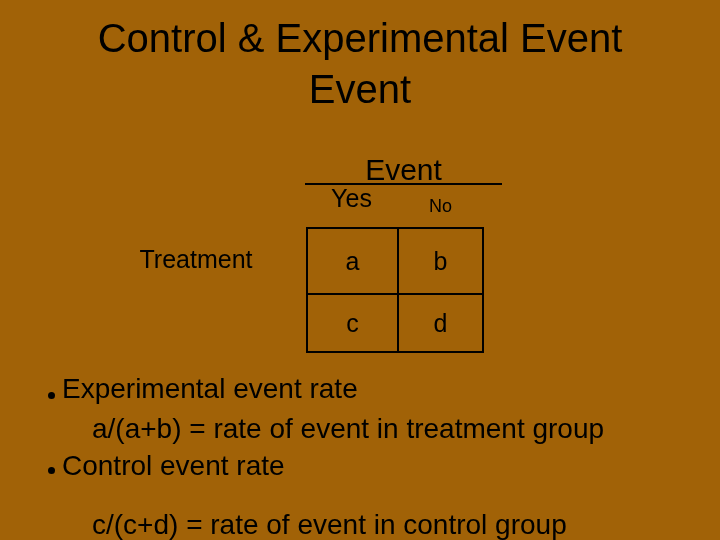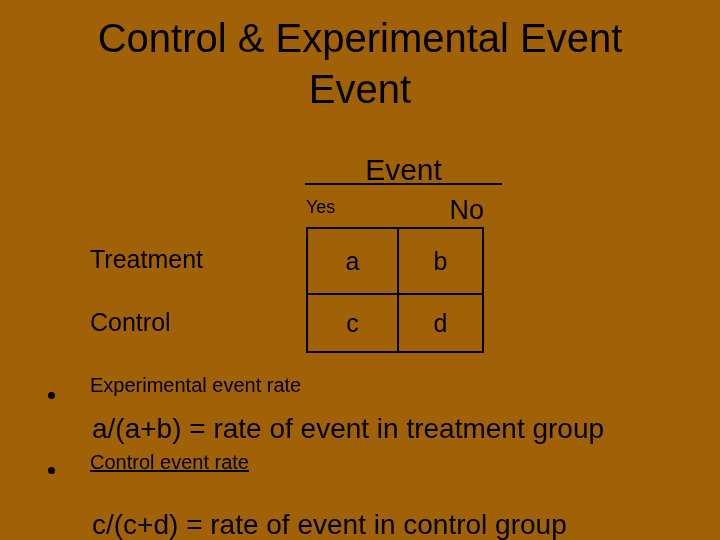--- a/index.html
+++ b/index.html
@@ -40,40 +40,41 @@
     line-height: 1;
   }
   .event-underline {
     top: 183px;
     left: 305px;
     width: 197px;
     height: 0;
     border-top: 2px solid #000000;
   }
   .col-yes {
-    top: 198px;
+    top: 186px;
     left: 306px;
     width: 91px;
-    font-size: 18px;
+    text-align: center;
+    font-size: 25px;
     line-height: 1;
   }
   .col-no {
     top: 197px;
     left: 397px;
     width: 87px;
-    text-align: right;
-    font-size: 27px;
+    text-align: center;
+    font-size: 18px;
     line-height: 1;
   }
 
   
   .row-label {
     left: 90px;
     width: 212px;
-    text-align: left;
+    text-align: center;
     font-size: 25px;
     line-height: 1;
   }
   .row-label-treatment { top: 247px; }
   .row-label-control   { top: 310px; }
 
   
   .grid {
     top: 227px;
     left: 306px;
@@ -98,27 +99,27 @@
   
   .bullet-dot {
     width: 7px;
     height: 7px;
     border-radius: 50%;
     background: #000000;
   }
   .dot-1 { left: 48px; top: 392px; }
   .dot-2 { left: 48px; top: 467px; }
   .bullet-text {
-    left: 90px;
-    font-size: 20px;
+    left: 62px;
+    font-size: 28px;
     line-height: 1;
     white-space: nowrap;
   }
   .bullet-text-1 { top: 375px; }
-  .bullet-text-2 { top: 452px; text-decoration: underline; }
+  .bullet-text-2 { top: 452px; }
   .sub-text {
     left: 92px;
     font-size: 28px;
     line-height: 1;
     white-space: nowrap;
   }
   .sub-text-1 { top: 415px; }
   .sub-text-2 { top: 492px; margin-top: 19px; }
 </style>
 </head>
@@ -131,21 +132,20 @@
     <div>Event</div>
   </div>
 
   <div class="abs event-label">Event</div>
   <div class="abs event-underline"></div>
 
   <div class="abs col-yes">Yes</div>
   <div class="abs col-no">No</div>
 
   <div class="abs row-label row-label-treatment">Treatment</div>
-  <div class="abs row-label row-label-control">Control</div>
 
   <div class="abs grid">
     <div class="cell br bb">a</div>
     <div class="cell bb">b</div>
     <div class="cell br">c</div>
     <div class="cell">d</div>
   </div>
 
   <div class="abs bullet-dot dot-1"></div>
   <div class="abs bullet-text bullet-text-1">Experimental event rate</div>

